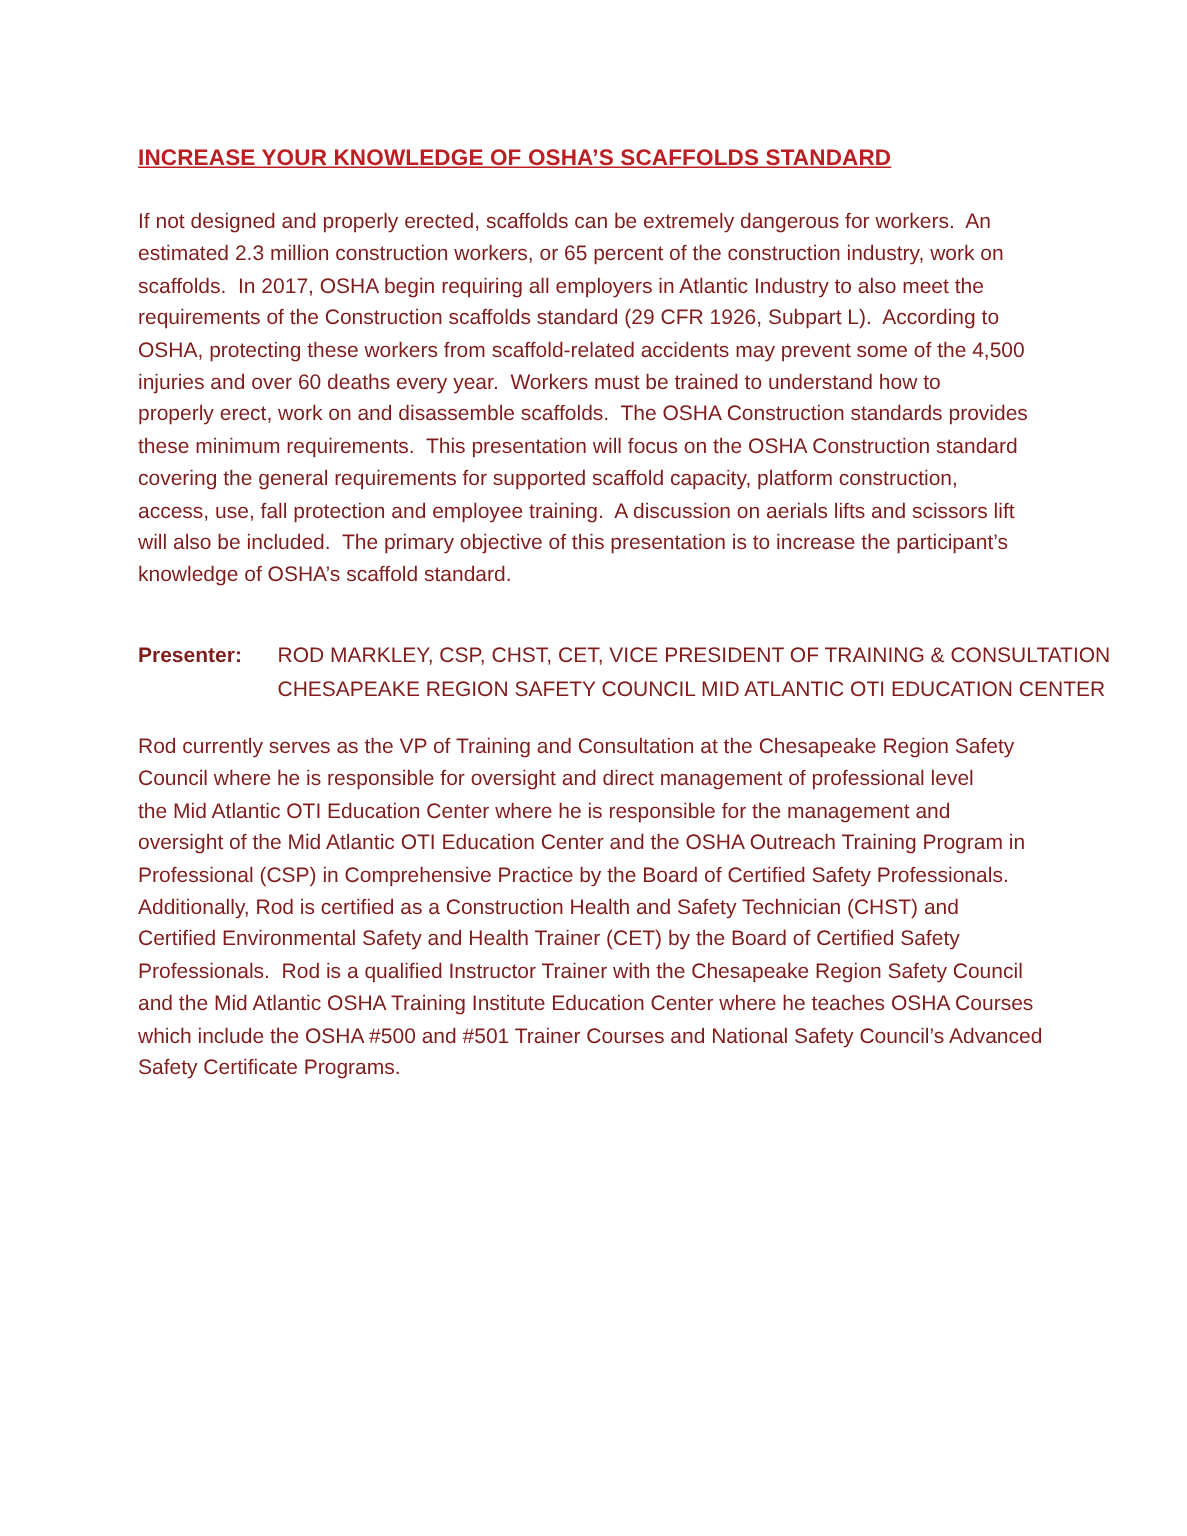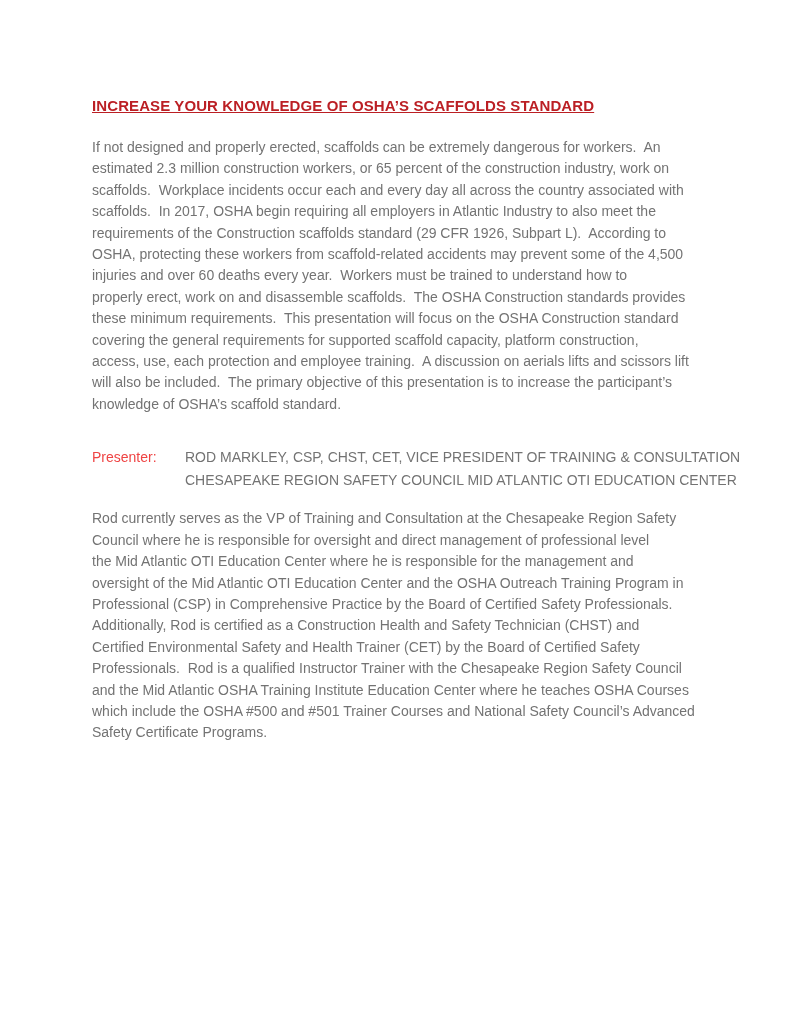--- a/index.html
+++ b/index.html
@@ -30,32 +30,32 @@
     line-height: 21px;
   }
   .para {
     margin-top: 21px;
     color: #212121;
   }
   .line {
     font-size: 14px;
     line-height: 21.4px;
     white-space: pre;
-    color: #737373;
+    color: #7f1d1d;
   }
   .presenter-block {
     display: flex;
     margin-top: 31px;
   }
   .presenter-label {
     width: 93px;
     flex: 0 0 93px;
     font-size: 14px;
-    font-weight: normal;
-    color: #ef4444;
+    font-weight: bold;
+    color: #7f1d1d;
     line-height: 23px;
     white-space: pre;
   }
   .presenter-lines .line {
     line-height: 23px;
   }
   .bio {
     margin-top: 16px;
   }
 </style>
@@ -63,29 +63,28 @@
 <body>
 
 <div class="page">
   <div class="content">
 
     <div class="doc-title">INCREASE YOUR KNOWLEDGE OF OSHA’S SCAFFOLDS STANDARD</div>
 
     <div class="para">
       <div class="line">If not designed and properly erected, scaffolds can be extremely dangerous for workers.  An</div>
       <div class="line">estimated 2.3 million construction workers, or 65 percent of the construction industry, work on</div>
-      <div class="line">scaffolds.  Workplace incidents occur each and every day all across the country associated with</div>
       <div class="line">scaffolds.  In 2017, OSHA begin requiring all employers in Atlantic Industry to also meet the</div>
       <div class="line">requirements of the Construction scaffolds standard (29 CFR 1926, Subpart L).  According to</div>
       <div class="line">OSHA, protecting these workers from scaffold-related accidents may prevent some of the 4,500</div>
       <div class="line">injuries and over 60 deaths every year.  Workers must be trained to understand how to</div>
       <div class="line">properly erect, work on and disassemble scaffolds.  The OSHA Construction standards provides</div>
       <div class="line">these minimum requirements.  This presentation will focus on the OSHA Construction standard</div>
       <div class="line">covering the general requirements for supported scaffold capacity, platform construction,</div>
-      <div class="line">access, use, each protection and employee training.  A discussion on aerials lifts and scissors lift</div>
+      <div class="line">access, use, fall protection and employee training.  A discussion on aerials lifts and scissors lift</div>
       <div class="line">will also be included.  The primary objective of this presentation is to increase the participant’s</div>
       <div class="line">knowledge of OSHA’s scaffold standard.</div>
     </div>
 
     <div class="presenter-block">
       <div class="presenter-label">Presenter:</div>
       <div class="presenter-lines">
         <div class="line">ROD MARKLEY, CSP, CHST, CET, VICE PRESIDENT OF TRAINING &amp; CONSULTATION</div>
         <div class="line">CHESAPEAKE REGION SAFETY COUNCIL MID ATLANTIC OTI EDUCATION CENTER</div>
       </div>

